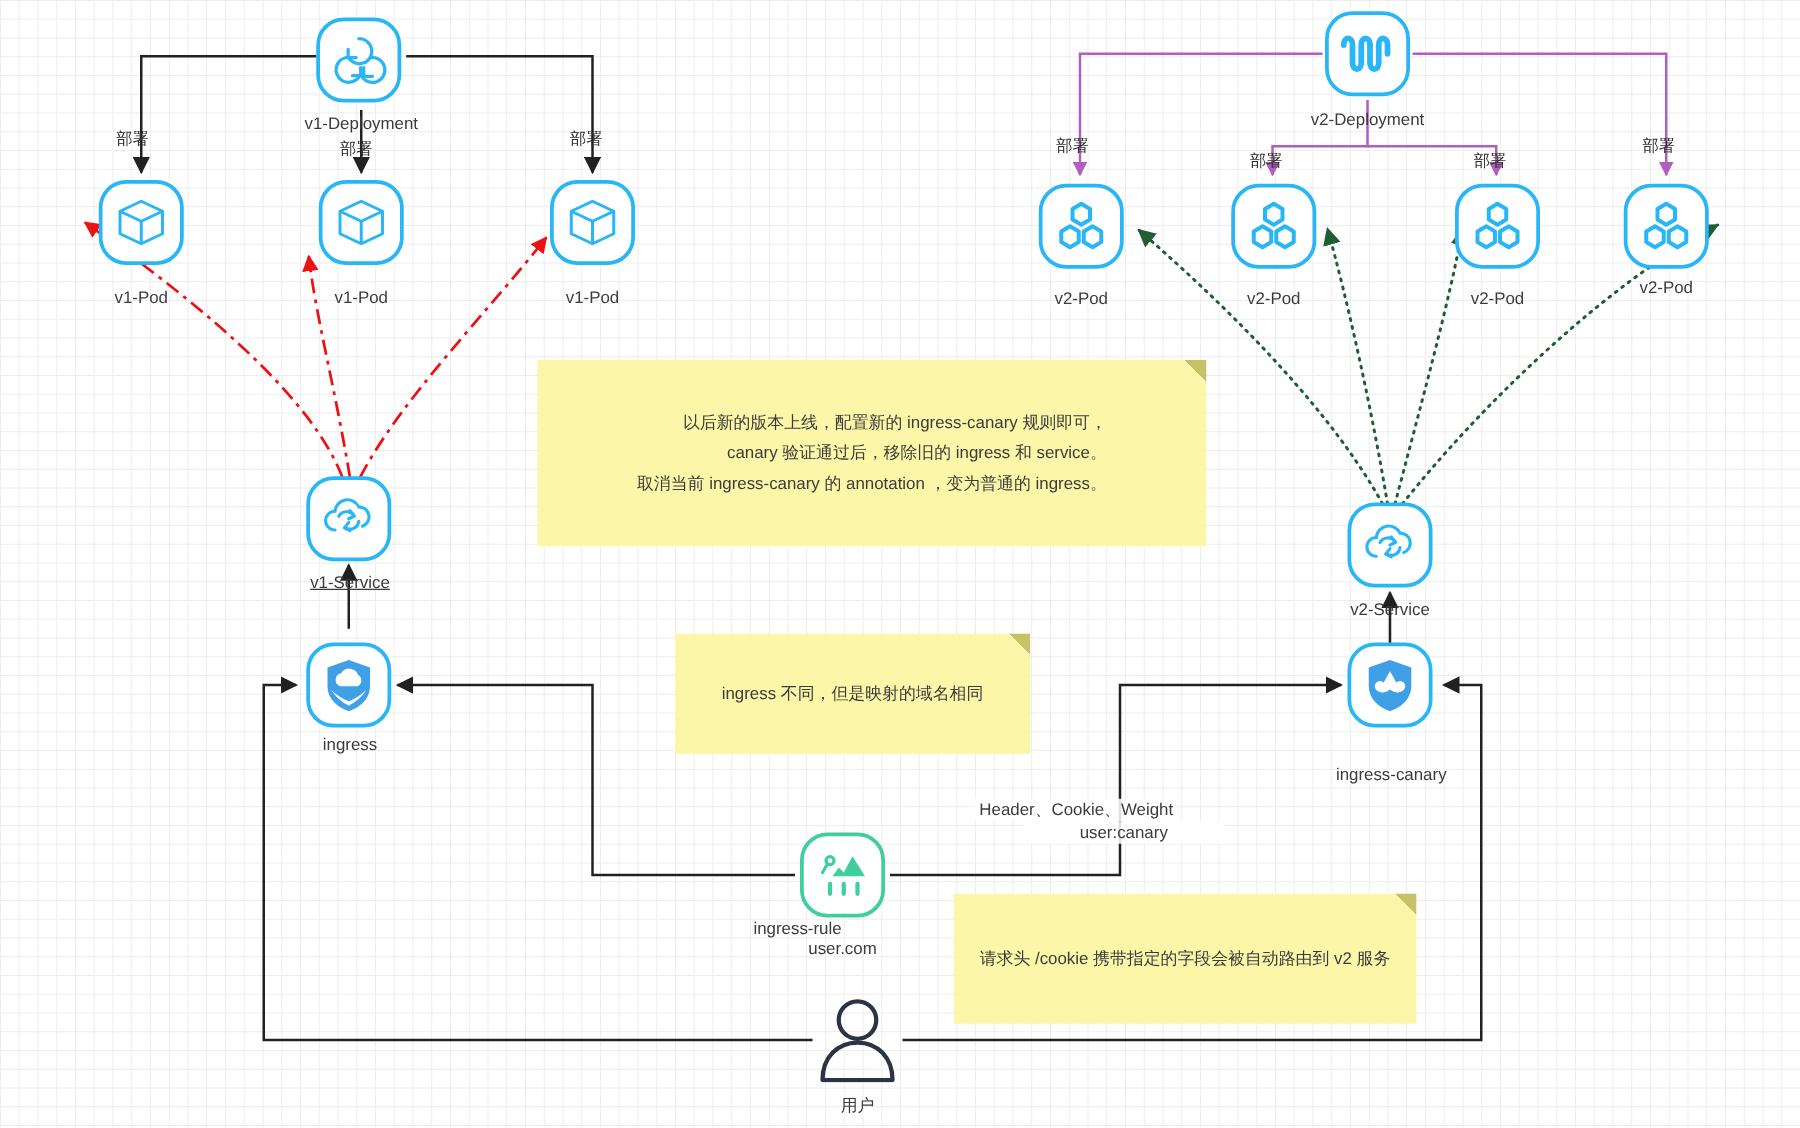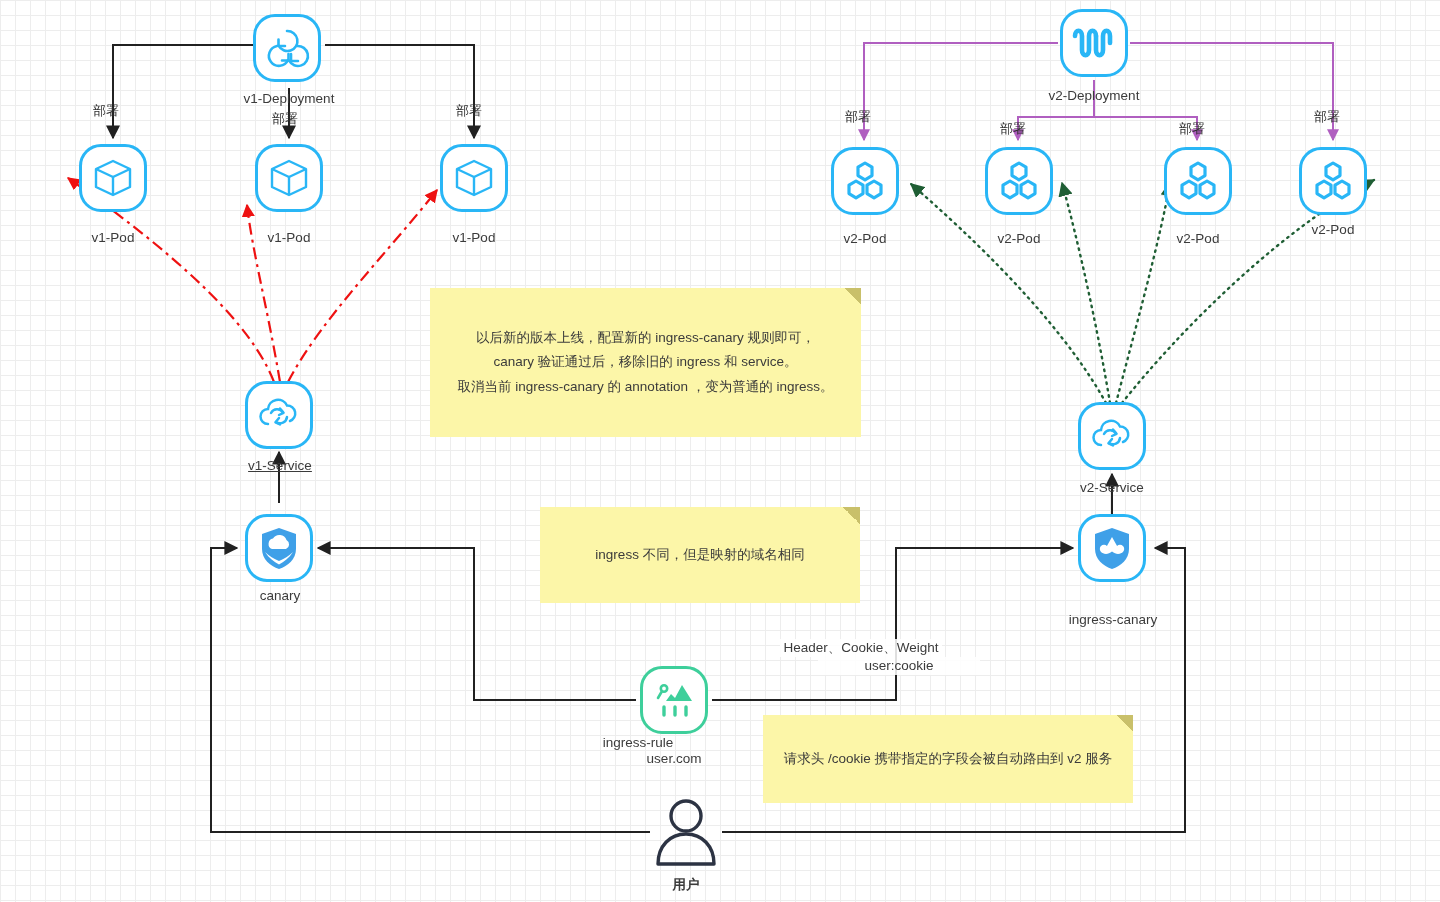--- a/index.html
+++ b/index.html
@@ -222,21 +222,21 @@
 
   <div class="node" style="left:245px; top:514px;">
     <span>
       <svg width="42" height="46" viewBox="0 0 42 46">
         <path d="M21,3 L38,9 L38,24 C38,34 30,41 21,44 C12,41 4,34 4,24 L4,9 Z" fill="#3fa0e8"></path>
         <path d="M14,24 A5.5,5.5 0 0 1 15,13.5 A7.5,7.5 0 0 1 28.5,15 A5,5 0 0 1 28,24 Z" fill="#ffffff"></path>
         <path d="M7,27 C11,33 16,37 21,39.5 C26,37 31,33 35,27 C31,31 26,34 21,36 C16,34 11,31 7,27 Z" fill="#ffffff"></path>
       </svg>
     </span>
   </div>
-  <div class="nlabel" style="left:240px; top:588px; width:80px;">canary</div>
+  <div class="nlabel" style="left:240px; top:588px; width:80px;">ingress</div>
 
   <div class="node" style="left:1060px; top:9px;">
     <span>
       <svg width="48" height="34" viewBox="0 0 48 34" fill="none" stroke="#29b6f6" stroke-width="4.6" stroke-linecap="round" stroke-linejoin="round">
         <path d="M5,10 C5,3 12,3 12,10 L12,24 C12,31 19,31 19,24 L19,10 C19,3 26,3 26,10"></path>
         <path d="M26,10 L26,24 C26,31 33,31 33,24 L33,10 C33,3 40,3 40,10 L40,17"></path>
       </svg>
     </span>
   </div>
   <div class="nlabel" style="left:1038px; top:88px; width:112px;">v2-Deployment</div>
@@ -328,42 +328,42 @@
           <path d="M23,28 L23,36"></path>
           <path d="M34,28 L34,36"></path>
         </g>
       </svg>
     </span>
   </div>
   <div class="nlabel" style="left:588px; top:735px; width:100px;">ingress-rule</div>
   <div class="nlabel" style="left:624px; top:751px; width:100px;">user.com</div>
 
   <div class="edge-lbl" style="left:780px; top:639px; width:162px;">Header、Cookie、Weight</div>
-  <div class="edge-lbl" style="left:818px; top:657px; width:162px;">user:cookie</div>
+  <div class="edge-lbl" style="left:818px; top:657px; width:162px;">user:canary</div>
 
   <div class="userfig" style="left:652px; top:798px;">
     <span>
       <svg width="68" height="68" viewBox="0 0 68 68" fill="none" stroke="#2c3343" stroke-width="3.4">
         <circle cx="34" cy="18" r="15"></circle>
         <path d="M6,66 C6,48 18,36 34,36 C50,36 62,48 62,66 Z" stroke-linejoin="round"></path>
       </svg>
     </span>
   </div>
-  <div class="nlabel" style="left:646px; top:877px; width:80px;font-weight:bold;">用户</div>
-
-  <div class="note" style="left:430px; top:288px; width:431px; height:149px;">
+  <div class="nlabel" style="left:646px; top:877px; width:80px;">用户</div>
+
+  <div class="note" style="left:430px; top:288px; width:535px; height:149px;text-align:right;">
     <span class="fold"></span>
     <span class="txt">以后新的版本上线，配置新的 ingress-canary 规则即可，
 canary 验证通过后，移除旧的 ingress 和 service。
 取消当前 ingress-canary 的 annotation ，变为普通的 ingress。</span>
   </div>
 
-  <div class="note" style="left:540px; top:507px; width:320px; height:96px;">
+  <div class="note" style="left:540px; top:507px; width:284px; height:96px;">
     <span class="fold"></span>
     <span class="txt">ingress 不同，但是映射的域名相同</span>
   </div>
 
-  <div class="note" style="left:763px; top:715px; width:370px; height:88px;">
+  <div class="note" style="left:763px; top:715px; width:370px; height:104px;">
     <span class="fold"></span>
     <span class="txt">请求头 /cookie 携带指定的字段会被自动路由到 v2 服务</span>
   </div>
 
 </div>
 
 </body></html>

